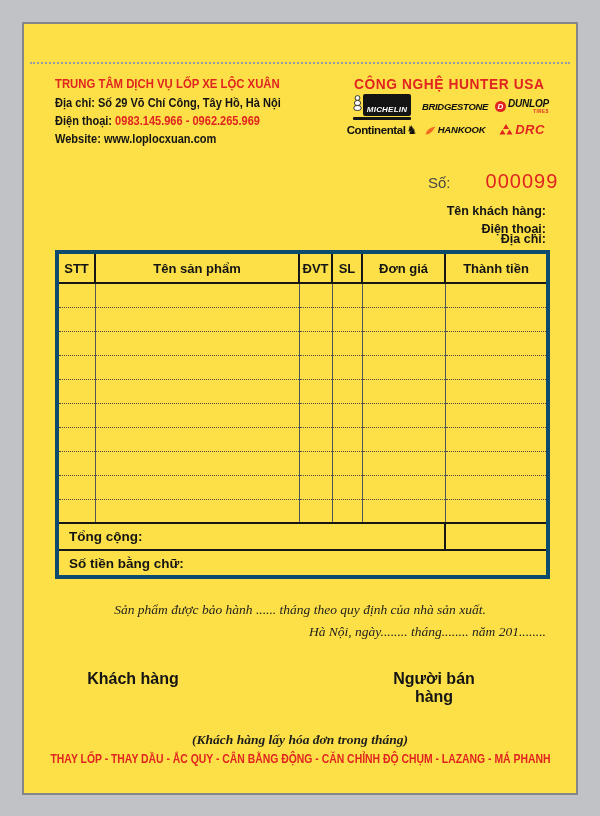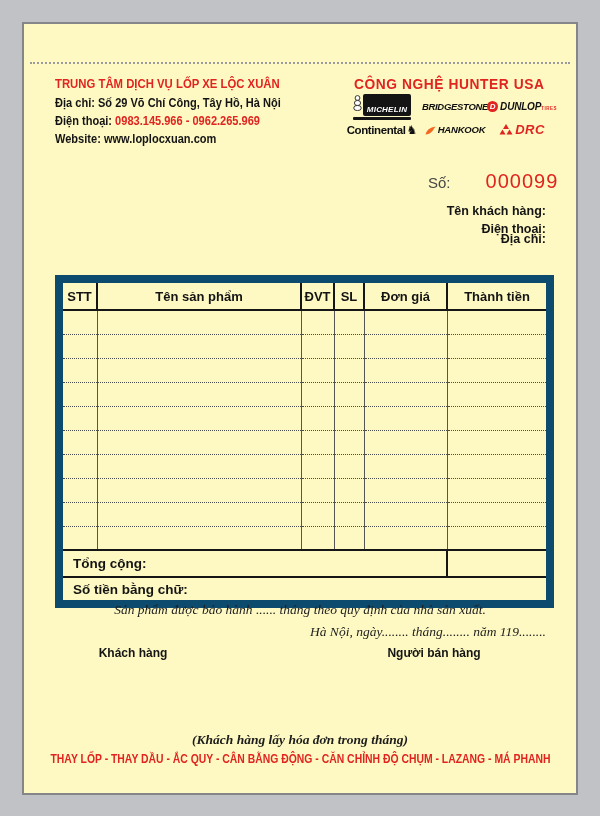--- a/index.html
+++ b/index.html
@@ -7,21 +7,21 @@
   body {
     background:#c1c2c6;
     font-family:"Liberation Sans", sans-serif;
     color:#161616;
     position:relative;
     overflow:hidden;
   }
   .paper {
     position:absolute; left:22px; top:22px;
     width:556px; height:773px;
-    background:#fef9c3;
+    background:#fde047;
     border:2px solid #85868a;
   }
   .content { position:absolute; inset:0; }
 
   .cond { display:inline-block; white-space:nowrap; transform:scaleX(var(--sx,.88)); transform-origin:0 50%; }
   .cond-c { display:inline-block; white-space:nowrap; transform:scaleX(var(--sx,.88)); transform-origin:50% 50%; }
 
   .perforation {
     position:absolute; top:38px; left:6px; right:6px;
     border-top:2px dotted #9a9b9f;
@@ -43,21 +43,21 @@
     gap:4px 2px;
     justify-content:center;
     align-items:center;
   }
   .brand { display:flex; align-items:center; justify-content:center; height:19px; }
   .mich-wrap { display:flex; flex-direction:column; align-items:stretch; }
   .mich-row { display:flex; align-items:center; gap:1px; }
   .mich-box { background:#141414; color:#fff; font-style:italic; font-weight:bold; font-size:8px; letter-spacing:.2px; padding:11px 4px 2px 4px; border-radius:2px; white-space:nowrap; }
   .mich-bar { height:3px; background:#141414; margin-top:1px; border-radius:1px; }
   .bs { font-style:italic; font-weight:bold; font-size:9.5px; letter-spacing:-.3px; color:#0f0f0f; }
-  .dunlop-col { display:flex; flex-direction:row; align-items:flex-end; line-height:1; }
+  .dunlop-col { display:flex; flex-direction:column; align-items:flex-end; line-height:1; }
   .dunlop-main { font-style:italic; font-weight:bold; font-size:10px; color:#101010; letter-spacing:-.2px; }
   .dunlop-sub { font-size:4.5px; font-weight:bold; color:#e0241f; margin-top:1px; letter-spacing:.5px; }
   .dunlop-d { width:11px; height:11px; border-radius:50%; background:#e0241f; color:#fff; font-weight:bold; font-style:italic; font-size:8px; line-height:11px; text-align:center; margin-right:2px; flex:0 0 auto; }
   .conti { font-weight:bold; font-size:11.5px; color:#0f0f0f; letter-spacing:-.4px; }
   .conti-horse { font-size:12px; line-height:1; color:#0f0f0f; margin-left:1px; }
   .hankook { font-style:italic; font-weight:bold; font-size:9.5px; color:#0f0f0f; letter-spacing:-.2px; }
   .drc { font-style:italic; font-weight:bold; font-size:13px; color:#e0241f; letter-spacing:.5px; }
   .brand svg { flex:0 0 auto; }
 
   
@@ -76,43 +76,42 @@
   .fr1 { top:180px; } .fr2 { top:208px; }
   .dots { border-bottom:2px dotted #454545; height:1px; margin:0 1px 2px 1px; }
   .grow { flex:1 1 auto; }
   .dots-fixed { flex:0 0 112px; }
   .fl { white-space:nowrap; }
 
   
   table.items {
     position:absolute; top:226px; left:31px;
     width:491px; border-collapse:collapse; table-layout:fixed;
-    border:8px solid #0c4a6e;
-    margin-top:25px;
+    border:4px solid #0c4a6e;
   }
   table.items th {
     border:2px solid #161616;
     height:31px; font-size:13px; font-weight:bold; text-align:center; color:#141414;
   }
   tbody.tb td {
     height:24px;
     border-left:1.5px solid #565656; border-right:1.5px solid #565656;
     border-bottom:1px dotted #4c4c4c;
   }
   tbody.tb tr:last-child td { border-bottom:2px solid #161616; }
   td.total-cell, td.total-amount, td.words-cell {
     border:2px solid #161616;
     height:27px; font-size:13.5px; font-weight:bold; text-align:left; padding-left:10px; color:#141414;
   }
 
   
   .serif-it { font-family:"Liberation Serif", serif; font-style:italic; font-size:13.5px; color:#1d1d1d; }
   .warranty { position:absolute; top:578px; left:0; right:0; text-align:center; }
   .date-line { position:absolute; top:600px; left:31px; width:491px; text-align:right; }
-  .sign { position:absolute; top:622px; text-align:center; font-weight:bold; font-size:12px; color:#141414; }
+  .sign { position:absolute; top:646px; text-align:center; font-weight:bold; font-size:16px; color:#141414; }
   .sign-customer { left:48px; width:122px; }
   .sign-seller { left:348px; width:124px; }
   .pickup-note { position:absolute; top:708px; left:0; right:0; text-align:center;font-weight:bold; }
   .services { position:absolute; top:727px; left:0; right:0; display:flex; justify-content:center; color:#e0241f; font-weight:bold; font-size:13px; }
 </style>
 </head>
 <body>
 
 <div class="paper">
   <div class="content">
@@ -303,21 +302,21 @@
           <td class="total-cell" colspan="5">Tổng cộng:</td>
           <td class="total-amount"></td>
         </tr>
         <tr>
           <td class="words-cell" colspan="6">Số tiền bằng chữ:</td>
         </tr>
       </tbody>
     </table>
 
     <div class="warranty serif-it">Sản phẩm được bảo hành ...... tháng theo quy định của nhà sản xuất.</div>
-    <div class="date-line serif-it">Hà Nội, ngày........ tháng........ năm 119........</div>
+    <div class="date-line serif-it">Hà Nội, ngày........ tháng........ năm 201........</div>
     <div class="sign sign-customer">Khách hàng</div>
     <div class="sign sign-seller">Người bán hàng</div>
 
     <div class="pickup-note serif-it">(Khách hàng lấy hóa đơn trong tháng)</div>
     <div class="services">
         <span class="cond-c" style="--sx:.8">THAY LỐP - THAY DẦU - ẮC QUY - CÂN BẰNG ĐỘNG - CĂN CHỈNH ĐỘ CHỤM - LAZANG - MÁ PHANH</span>
       </div>
 
   </div>
 </div>

